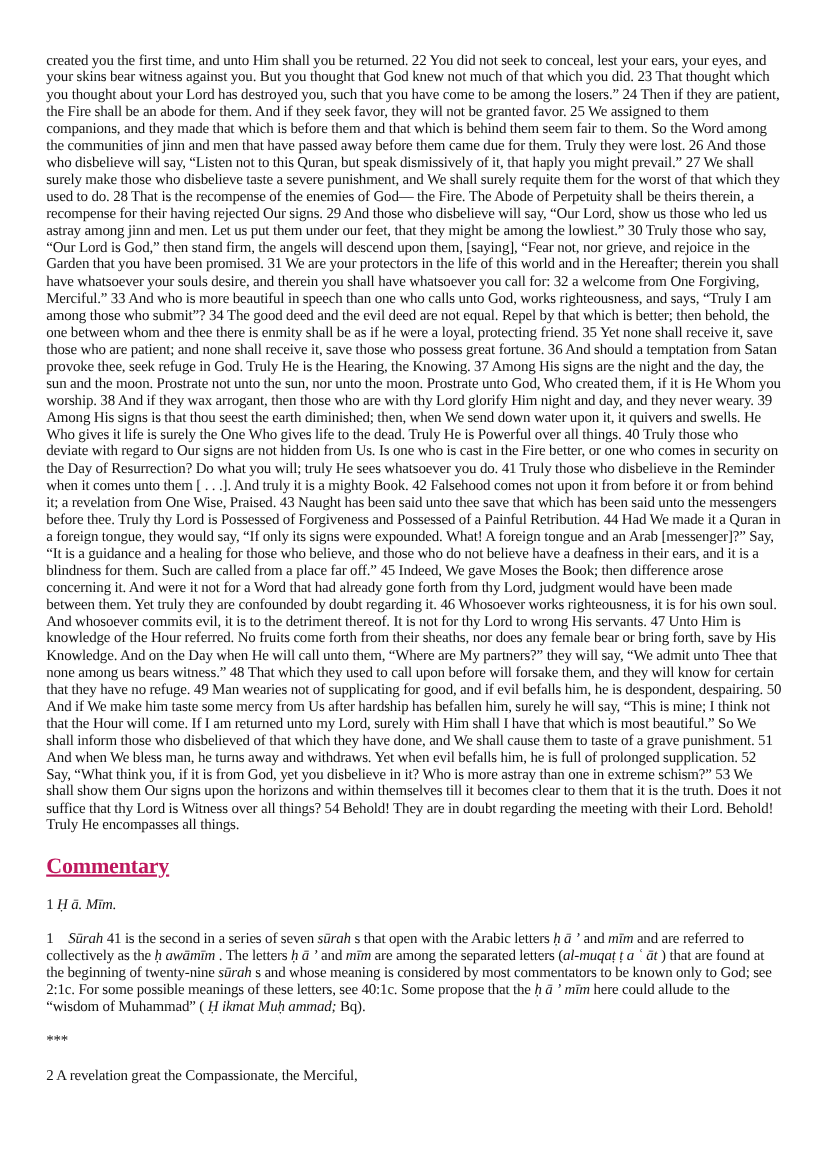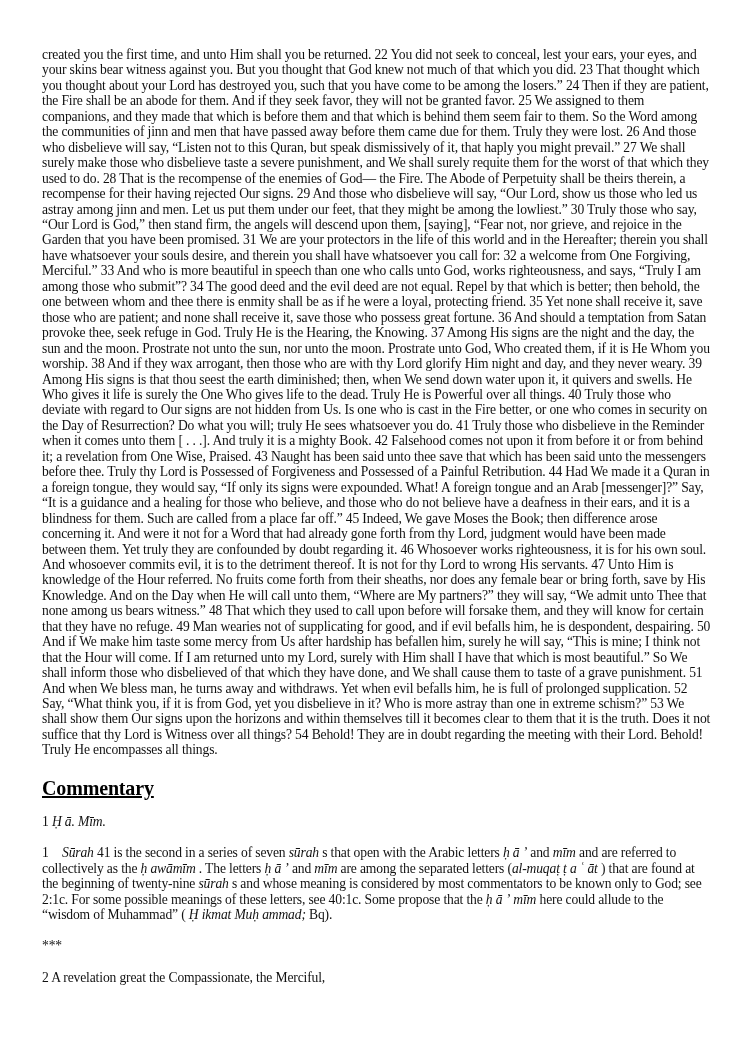--- a/index.html
+++ b/index.html
@@ -10,21 +10,21 @@
     font-size: 13.6px; line-height: 15.45px; color: #111;
     letter-spacing: -0.15px;
   }
   .page p { margin: 0; }
   .body-text { text-align: left; }
   h2.commentary {
     margin: 18px 0 0 0; padding: 0;
     font-family: "Liberation Serif", serif;
     font-size: 20px; line-height: 24px; font-weight: bold;
   }
-  h2.commentary a { color: #000000; text-decoration: underline; }
+  h2.commentary a { color: #be185d; text-decoration: underline; }
   .verse-head { margin-top: 14px !important; }
   .note { margin-top: 16px !important; }
   .sep { margin-top: 15px !important; }
   .verse2 { margin-top: 17px !important; }
   i { }
   .note-num { display: inline-block; width: 20px; }
 </style>
 </head>
 <body>
 

